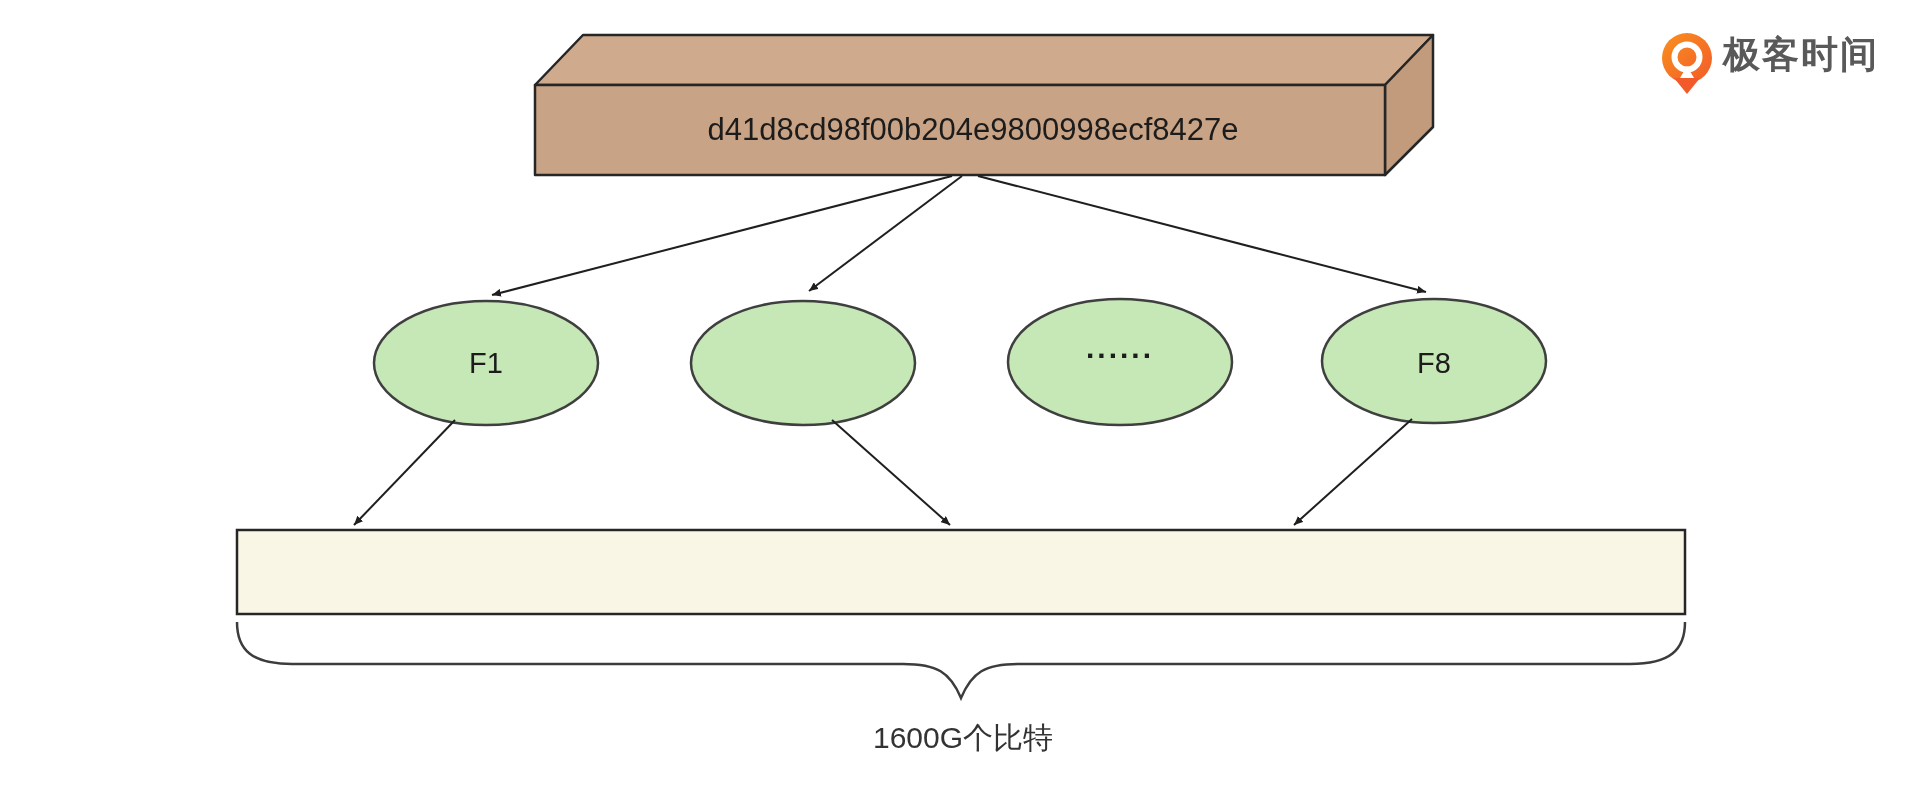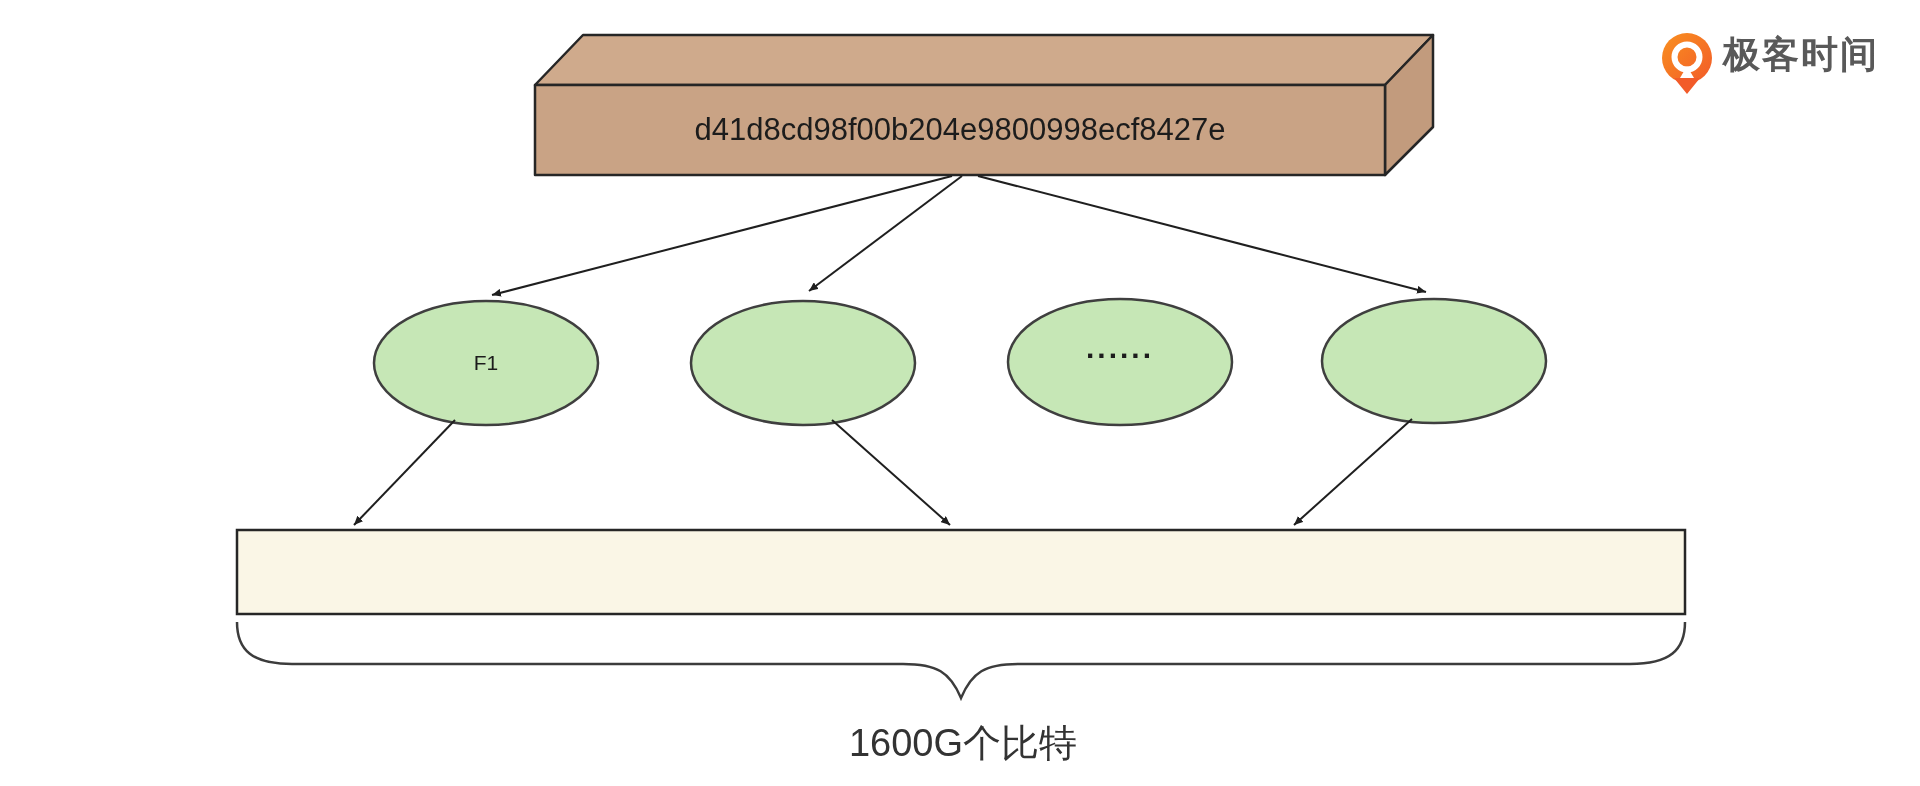--- a/index.html
+++ b/index.html
@@ -16,28 +16,28 @@
   .face-top   { fill:var(--box-top-fill,#cfaa8c); }
   .face-side  { fill:var(--box-side-fill,#c29b7d); }
   .fn-ellipse { fill:var(--ellipse-fill,#c6e7b6); stroke:var(--ellipse-stroke,#3f3f3f); stroke-width:2.5; }
   .bitrect    { fill:var(--bitbox-fill,#faf6e6); stroke:var(--bitbox-stroke,#262626); stroke-width:2.5; }
   .arrow      { stroke:var(--arrow-color,#1f1f1f); stroke-width:2; fill:none; }
   #arrowhead path { fill:var(--arrow-color,#1f1f1f); }
   .brace      { stroke:var(--brace-color,#3c3c3c); stroke-width:2.5; fill:none; }
 
   
   .label { position:absolute; color:var(--text-color,#1c1c1c); white-space:nowrap; }
-  .hash-label  { left:535px; top:85px;  width:850px;  height:90px; line-height:90px; text-align:center; font-size:31px; }
-  .f-label     { width:224px; height:40px; line-height:40px; text-align:center; font-size:21px; }
+  .hash-label  { left:535px; top:85px;  width:850px;  height:90px; line-height:90px; text-align:center; font-size:31px;padding-left:13px; }
+  .f-label     { width:224px; height:40px; line-height:40px; text-align:center; font-size:29px; }
   .f-label.f1  { left:374px;  top:343px; }
   .f-label.f2  { left:691px;  top:343px; }
   .f-label.fd  { left:1008px; top:328px; font-size:30px; font-weight:bold; letter-spacing:3px; }
   .f-label.f8  { left:1322px; top:343px; }
   .bits-label  { left:237px;  top:530px; width:1360px; height:84px; line-height:84px; text-align:center; font-size:32px; }
-  .brace-label { left:763px;  top:718px; width:400px; text-align:center; font-size:38px; color:#333333; }
+  .brace-label { left:763px;  top:718px; width:400px; text-align:center; font-size:30px; color:#333333; }
 
   
   .logo { position:absolute; left:1658px; top:30px; display:flex; align-items:center; gap:7px; }
   .logo-text { font-size:37px; font-weight:600; color:var(--logo-text,#595959); letter-spacing:2px;
                font-family:Liberation Sans, sans-serif; }
 </style>
 </head>
 <body>
 
 <div class="canvas">
@@ -80,20 +80,21 @@
       <circle cx="1687" cy="58" r="25" fill="url(#logoGrad)"></circle>
       <path d="M 1674 78 L 1687 94 L 1700 78 Z" fill="#f25b29"></path>
       <circle cx="1687" cy="57" r="12.5" fill="none" stroke="#ffffff" stroke-width="6"></circle>
       <path d="M 1687 66 L 1694 78 L 1680 78 Z" fill="#ffffff"></path>
     </g>
   </svg>
 
   <div class="label hash-label">d41d8cd98f00b204e9800998ecf8427e</div>
   <div class="label f-label f1">F1</div>
   <div class="label f-label fd">......</div>
+  <div class="label f-label f8">F8</div>
   <div class="label brace-label">1600G个比特</div>
 
   <div class="logo">
     <span style="width:58px; display:inline-block;"></span>
     <span class="logo-text">极客时间</span>
   </div>
 
 </div>
 
 </body></html>

